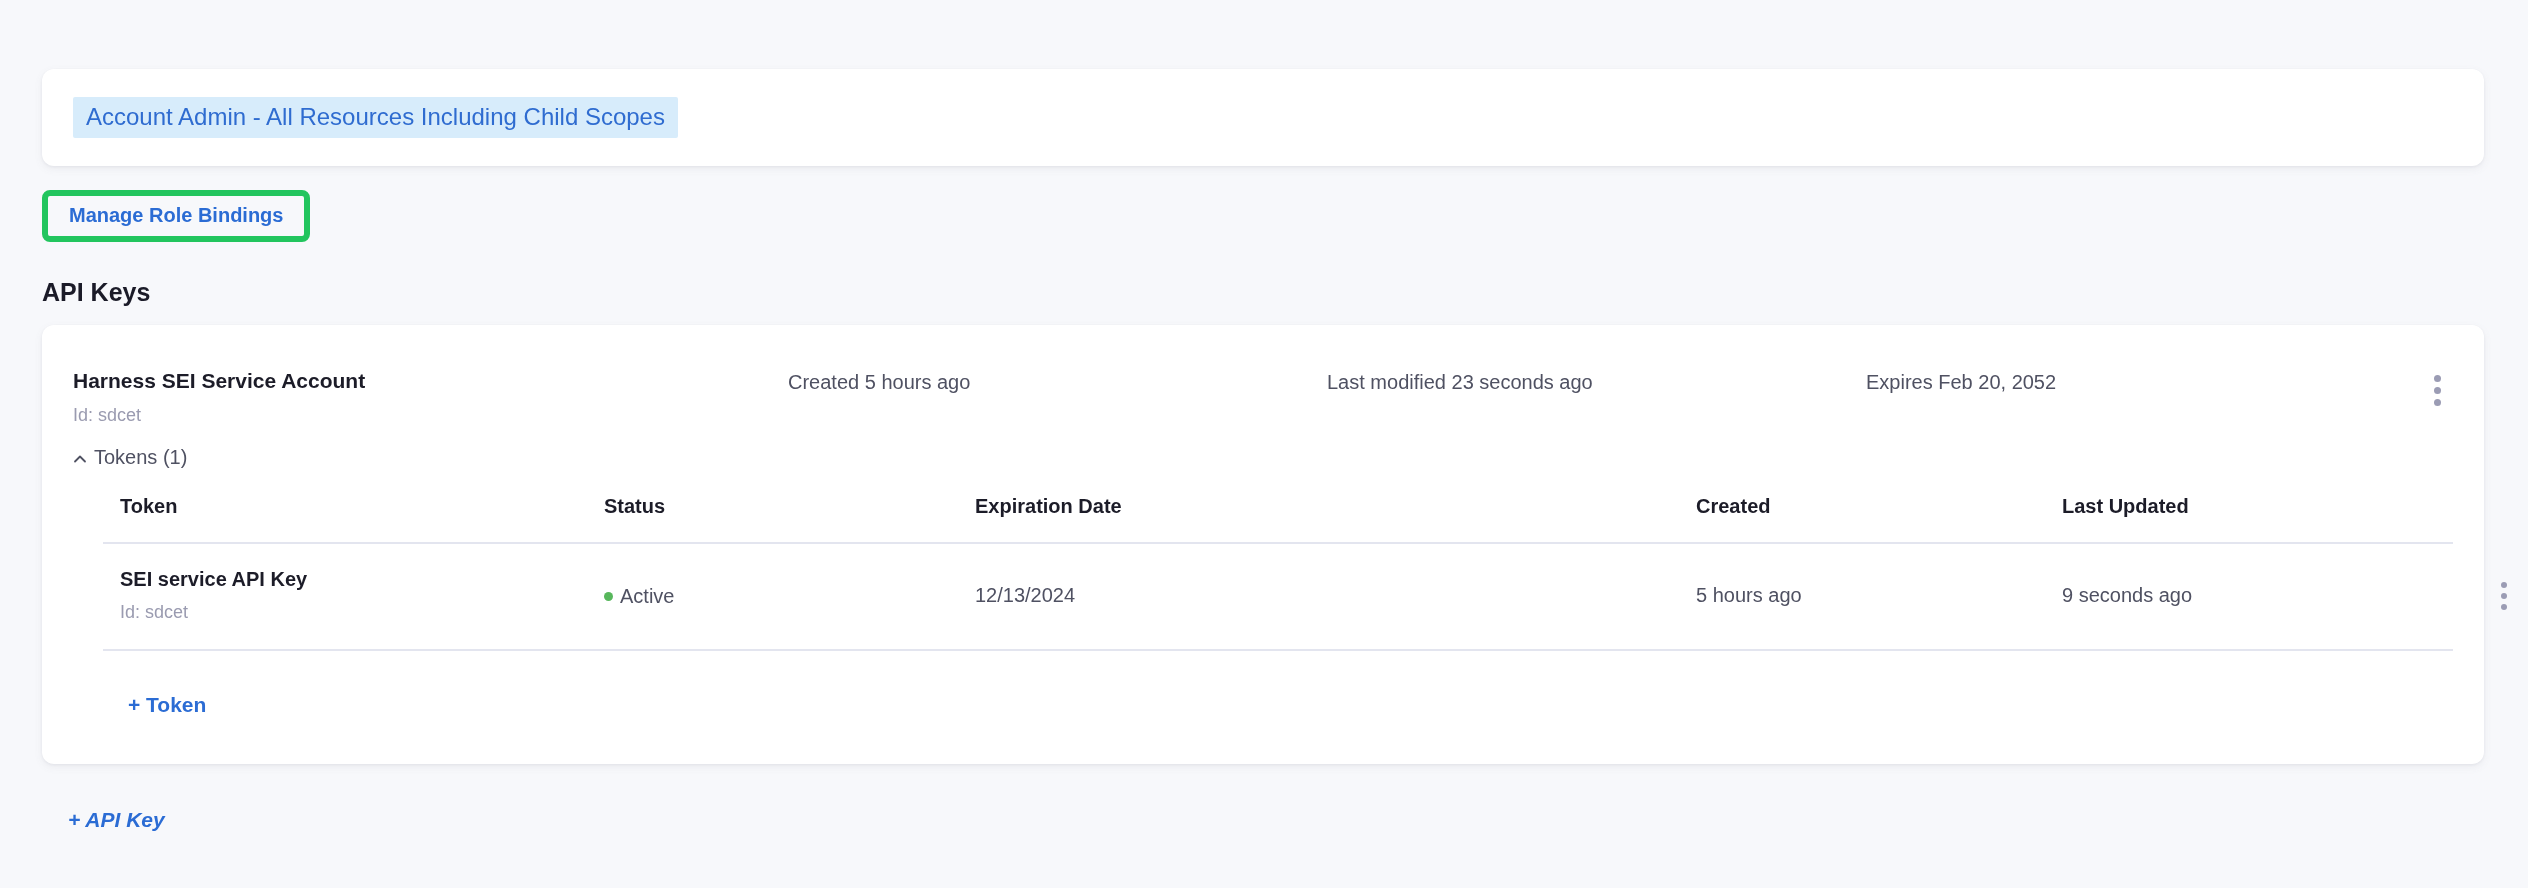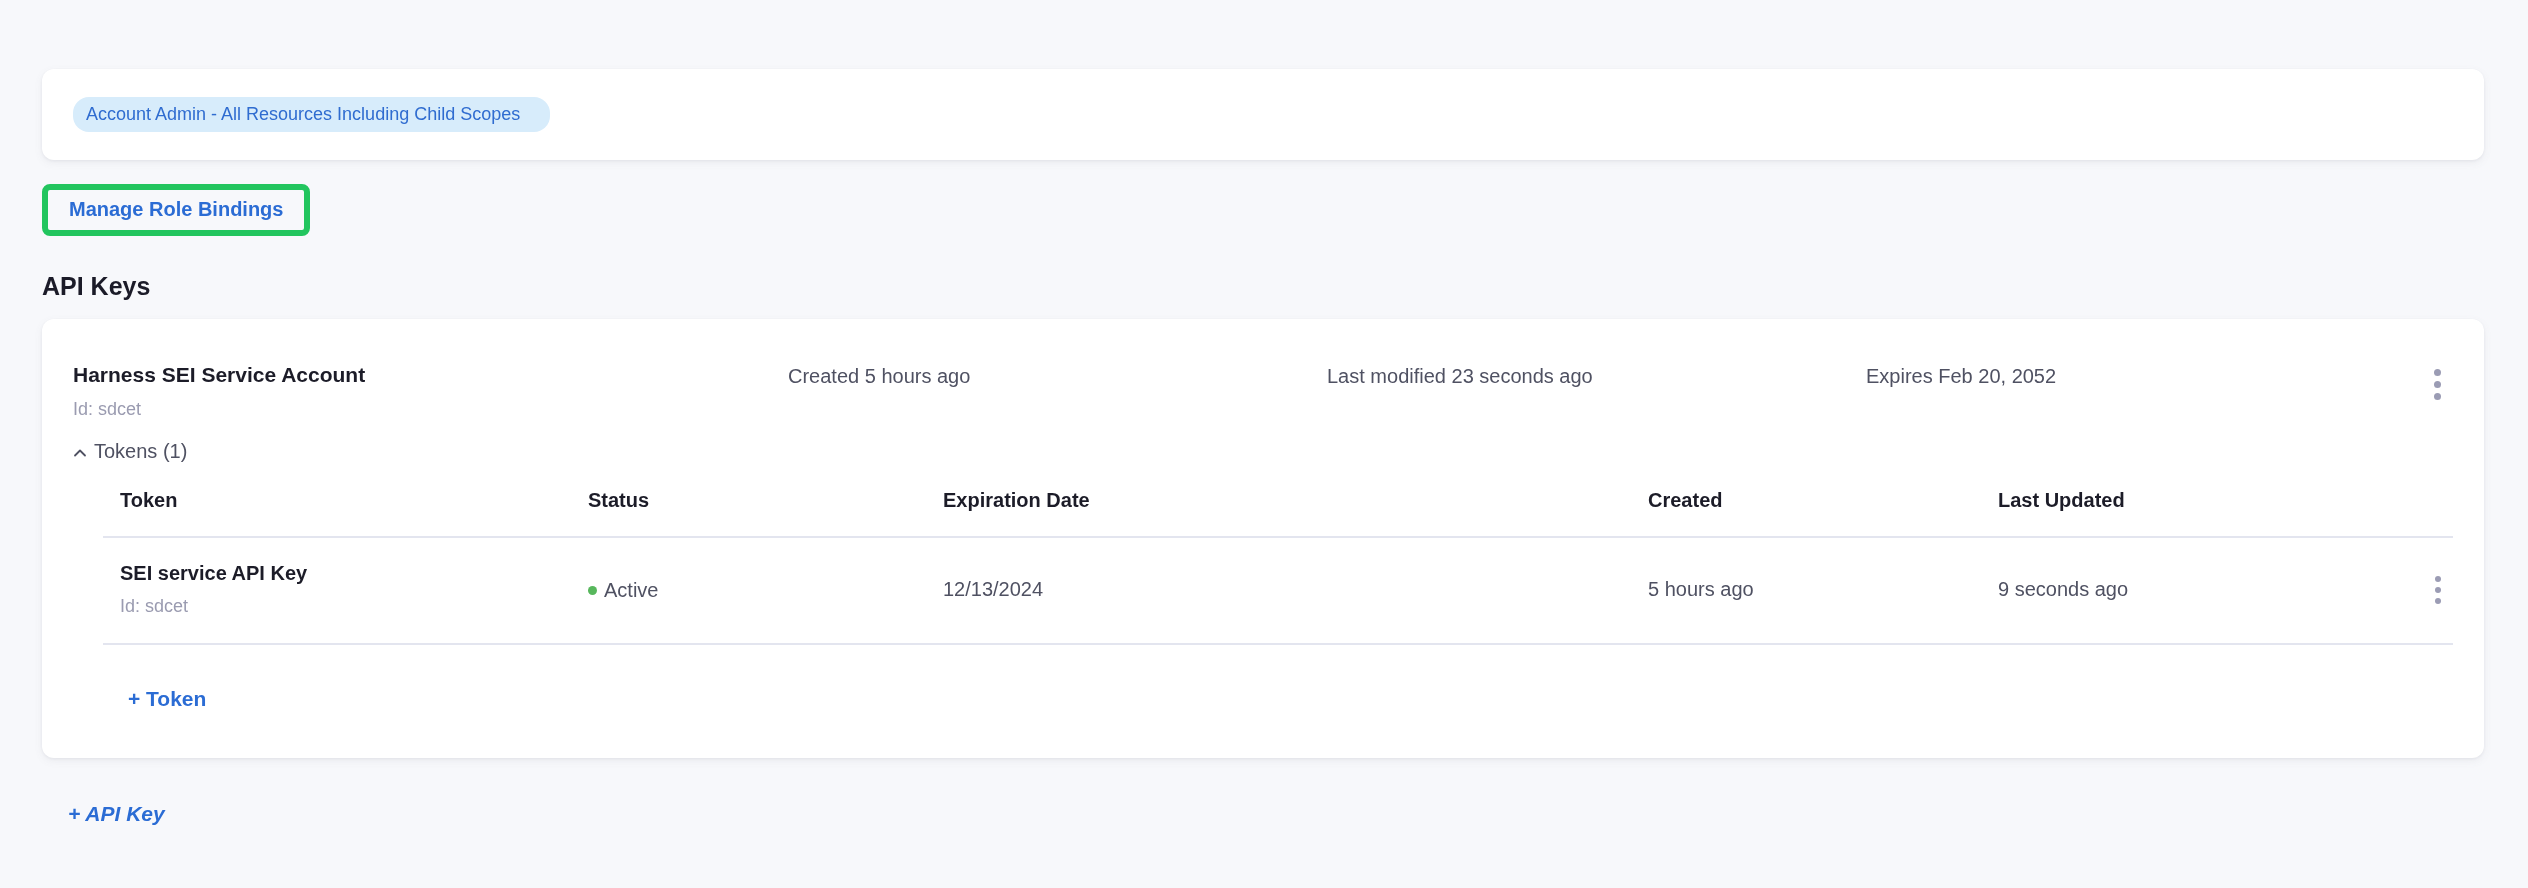--- a/index.html
+++ b/index.html
@@ -28,24 +28,24 @@
   
   .rb-card {
     margin-top: 29px;
     padding: 28px 31px;
     min-height: 90px;
   }
   .role-badge {
     display: inline-block;
     background: #d7ecfb;
     color: #2f6cd0;
-    font-size: 18px;
+    font-size: 24px;
     line-height: 1;
-    padding: 8px 30px 9px 13px;
-    border-radius: 16px;
+    padding: 8px 13px 9px 13px;
+    border-radius: 2px;
   }
 
   .manage-btn {
     margin-top: 24px;
     display: inline-block;
     background: transparent;
     border: 6px solid #22c55e;
     color: #2b6cd4;
     font-family: inherit;
     font-size: 20px;
@@ -91,20 +91,21 @@
   }
   .tokens-toggle svg { display: block; margin-top: 2px; }
 
   
   .tokens-table { margin-left: 30px; margin-top: 16px; }
   .t-row {
     display: grid;
     grid-template-columns: 468px 355px 705px 350px 413px 1fr;
     align-items: center;
     padding-left: 17px;
+    gap: 16px;
   }
   .t-head { border-bottom: 2px solid #e3e5ef; padding-bottom: 24px; padding-top: 10px; }
   .t-head .t-cell { font-size: 20px; font-weight: 700; color: #1c1c28; }
   .t-body-row { border-bottom: 2px solid #e3e5ef; padding-top: 24px; padding-bottom: 26px; }
   .t-cell { font-size: 20px; color: #4f5162; }
   .token-name { font-size: 20px; font-weight: 700; color: #1c1c28; }
   .token-id { margin-top: 11px; font-size: 18px; color: #9a9bb0; }
   .status-cell { display: inline-flex; align-items: center; gap: 7px; }
   .status-dot { width: 9px; height: 9px; border-radius: 50%; background: #57b75c; display: inline-block; }
   .t-kebab-cell { justify-self: end; }

